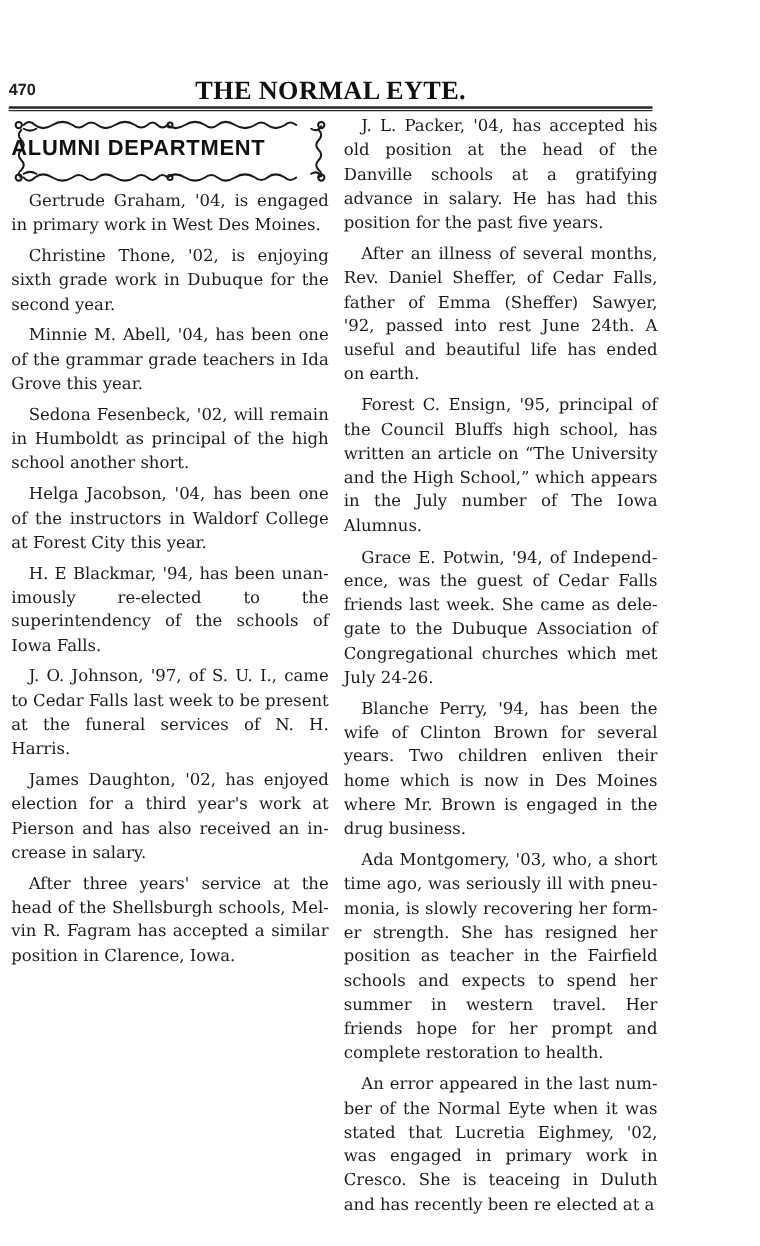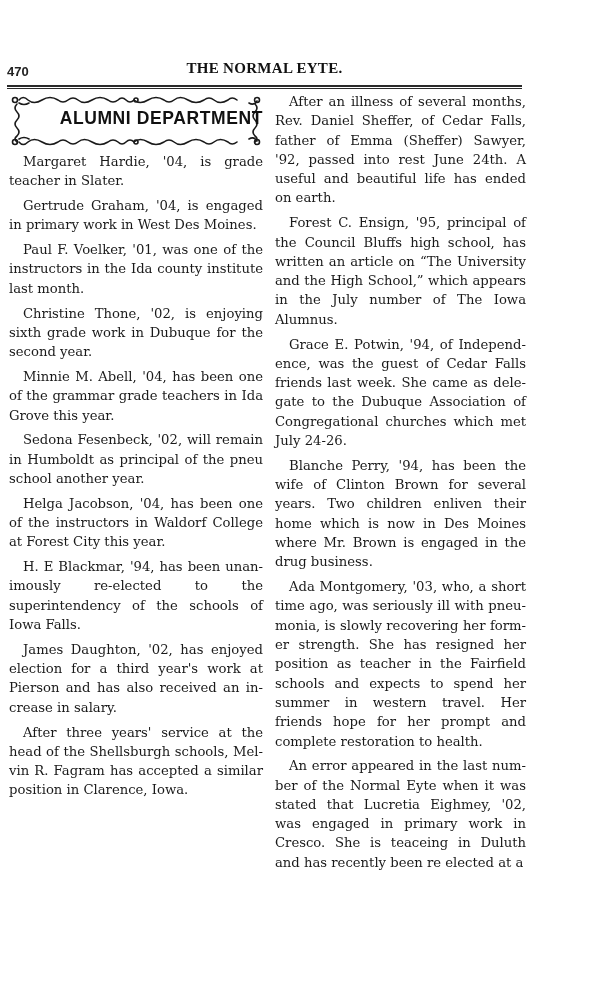--- a/index.html
+++ b/index.html
@@ -39,21 +39,21 @@
       color: #222;
     }
     .journal-title {
       position: absolute;
       left: 0;
       width: 100%;
       top: 0;
       text-align: center;
       font-family: "Liberation Serif", serif;
       font-weight: bold;
-      font-size: 15px;
+      font-size: 21px;
       letter-spacing: 0.3px;
       color: #111;
     }
     .head-rule {
       position: absolute;
       left: 7px;
       top: 85px;
       width: 515px;
       height: 4px;
       border-top: 2px solid #2a2a2a;
@@ -92,21 +92,21 @@
     .department-banner svg {
       position: absolute;
       left: 0;
       top: 0;
     }
     .department-title {
       position: absolute;
       left: 0;
       width: 100%;
       top: 17px;
-      text-align: right;
+      text-align: left;
       font-family: "Liberation Sans", sans-serif;
       font-weight: bold;
       font-size: 17.5px;
       letter-spacing: 0.6px;
       color: #111;
     }
   </style>
 </head>
 <body>
 
@@ -137,34 +137,34 @@
           <circle cx="248" cy="8" r="2.5"></circle>
           <circle cx="6" cy="50" r="2.5"></circle>
           <circle cx="248" cy="50" r="2.5"></circle>
           <circle cx="127" cy="8" r="2"></circle>
           <circle cx="127" cy="50" r="2"></circle>
         </g>
       </svg>
       <div class="department-title">ALUMNI DEPARTMENT</div>
     </div>
 
-    <p class="para">Margaret Hardie, '04, is grade teacher in Slater.</p>
     <p class="para">Gertrude Graham, '04, is engaged in primary work in West Des Moines.</p>
-    <p class="para">Paul F. Voelker, '01, was one of the instructors in the Ida county institute last month.</p>
     <p class="para">Christine Thone, '02, is enjoying sixth grade work in Dubuque for the second year.</p>
     <p class="para">Minnie M. Abell, '04, has been one of the grammar grade teachers in Ida Grove this year.</p>
-    <p class="para">Sedona Fesenbeck, '02, will remain in Humboldt as principal of the pneu school another year.</p>
+    <p class="para">Sedona Fesenbeck, '02, will remain in Humboldt as principal of the high school another short.</p>
     <p class="para">Helga Jacobson, '04, has been one of the instructors in Waldorf College at Forest City this year.</p>
     <p class="para">H. E Blackmar, '94, has been unan­imously re-elected to the superintend­ency of the schools of Iowa Falls.</p>
+    <p class="para">J. O. Johnson, '97, of S. U. I., came to Cedar Falls last week to be present at the funeral services of N. H. Harris.</p>
     <p class="para">James Daughton, '02, has enjoyed election for a third year's work at Pierson and has also received an in­crease in salary.</p>
     <p class="para">After three years' service at the head of the Shellsburgh schools, Mel­vin R. Fagram has accepted a similar position in Clarence, Iowa.</p>
 
   </div>
 
   <div class="column col-right">
+    <p class="para">J. L. Packer, '04, has accepted his old position at the head of the Danville schools at a gratifying advance in sal­ary.  He has had this position for the past five years.</p>
     <p class="para">After an illness of several months, Rev. Daniel Sheffer, of Cedar Falls, father of Emma (Sheffer) Sawyer, '92, passed into rest June 24th.  A useful and beautiful life has ended on earth.</p>
     <p class="para">Forest C. Ensign, '95, principal of the Council Bluffs high school, has written an article on “The University and the High School,” which appears in the July number of The Iowa Alumnus.</p>
     <p class="para">Grace E. Potwin, '94, of Independ­ence, was the guest of Cedar Falls friends last week.  She came as dele­gate to the Dubuque Association of Congregational churches which met July 24-26.</p>
     <p class="para">Blanche Perry, '94, has been the wife of Clinton Brown for several years.  Two children enliven their home which is now in Des Moines where Mr. Brown is engaged in the drug business.</p>
     <p class="para">Ada Montgomery, '03, who, a short time ago, was seriously ill with pneu­monia, is slowly recovering her form­er strength.  She has resigned her position as teacher in the Fairfield schools and expects to spend her summer in western travel.  Her friends hope for her prompt and com­plete restoration to health.</p>
     <p class="para">An error appeared in the last num­ber of the Normal Eyte when it was stated that Lucretia Eighmey, '02, was engaged in primary work in Cresco.  She is teaceing in Duluth and has recently been re elected at a</p>
   </div>
 
 </div>
 

